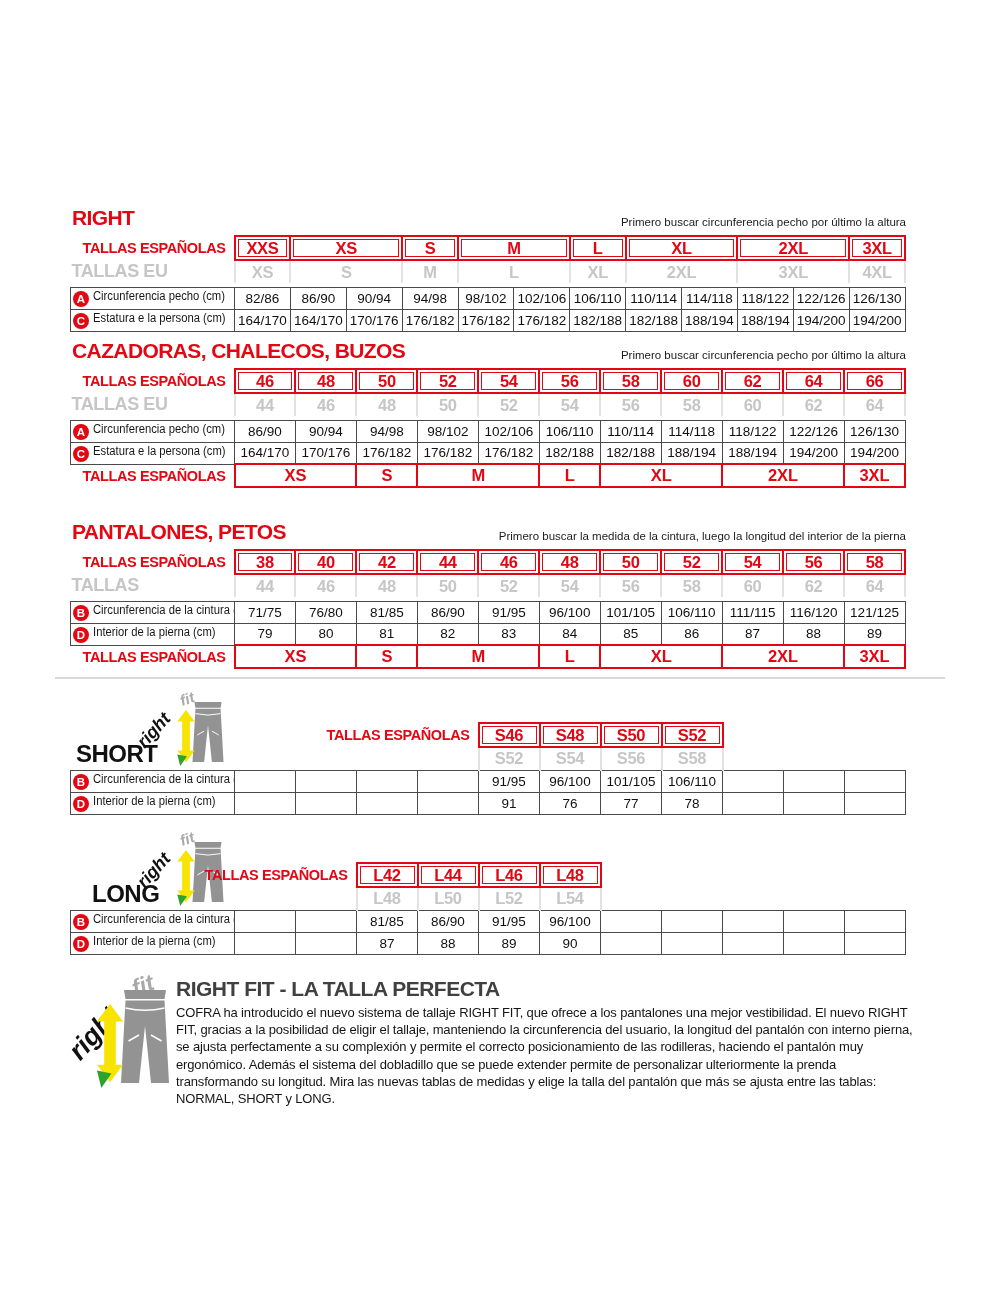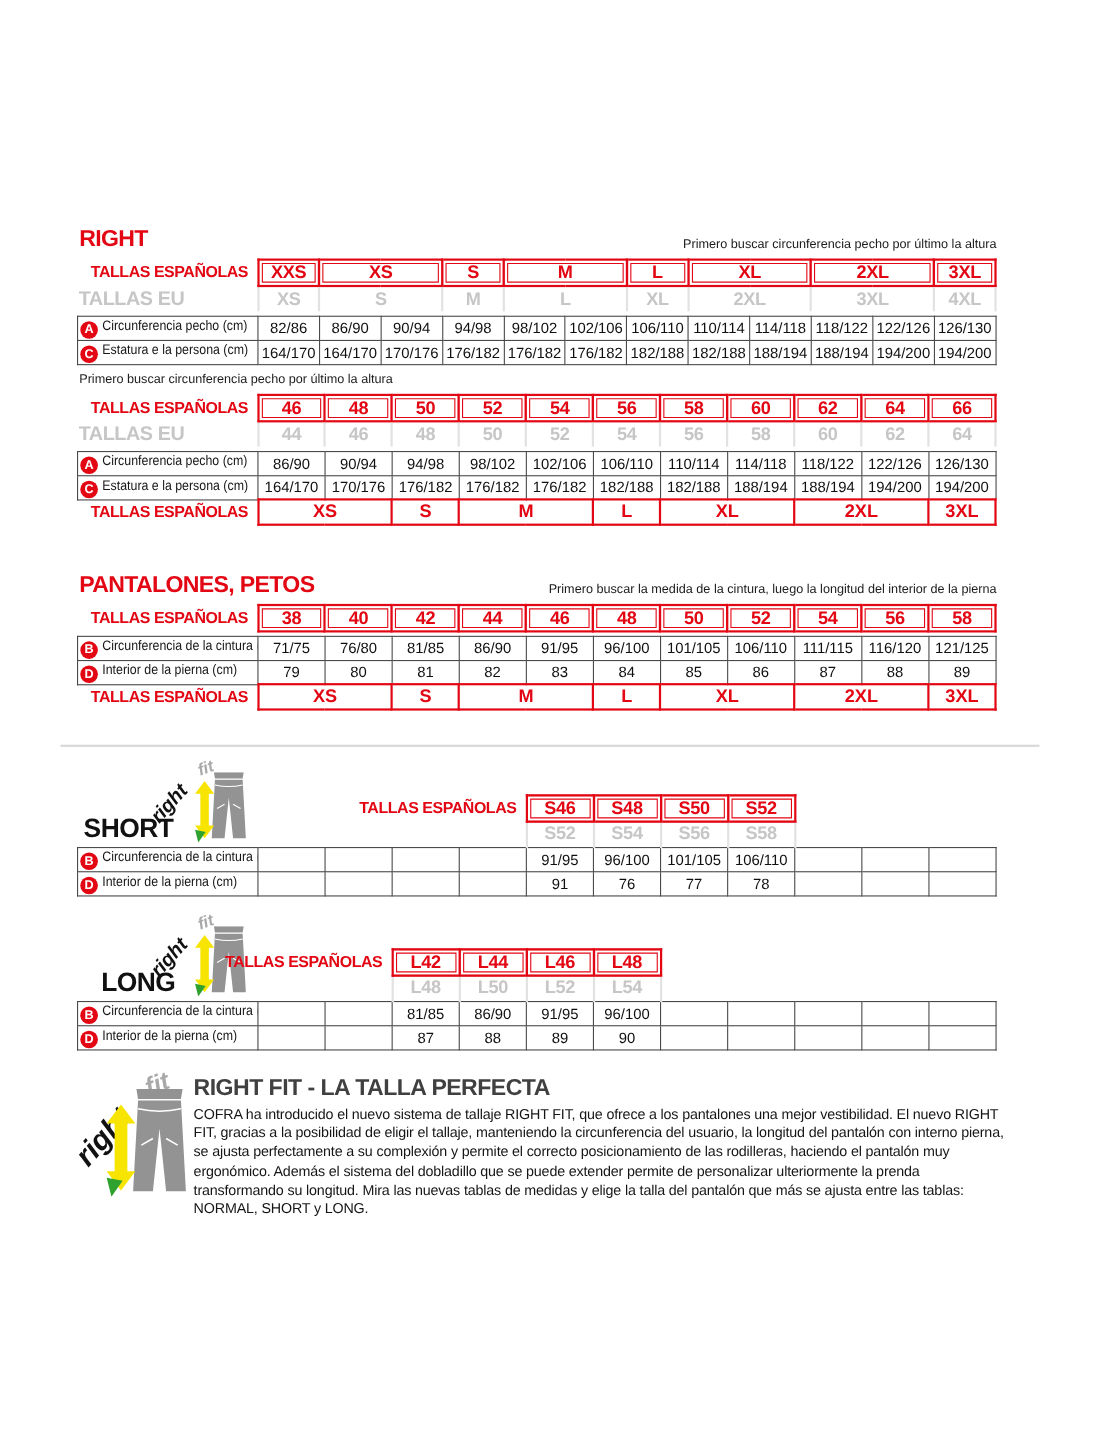--- a/index.html
+++ b/index.html
@@ -138,20 +138,21 @@
       <td class="data-c">188/194</td>
       <td class="data-c">194/200</td>
       <td class="data-c">194/200</td>
     </tr>
   </tbody>
     </table>
 </div>
 
 <div class="section" style="top:339px;">
   <div class="sec-head">
+    <span class="sec-title">CAZADORAS, CHALECOS, BUZOS</span>
     <span class="sec-note">Primero buscar circunferencia pecho por último la altura</span>
   </div>
   <table class="tbl">
     <colgroup>
         <col class="lbl">
         <col span="11">
       </colgroup>
     <tbody>
         <tr>
       <td class="es-lab">TALLAS ESPAÑOLAS</td>
@@ -244,20 +245,34 @@
       <td class="red-c">42</td>
       <td class="red-c">44</td>
       <td class="red-c">46</td>
       <td class="red-c">48</td>
       <td class="red-c">50</td>
       <td class="red-c">52</td>
       <td class="red-c">54</td>
       <td class="red-c">56</td>
       <td class="red-c">58</td>
     </tr>
+    <tr>
+      <td class="eu-lab">TALLAS</td>
+      <td class="eu-c">44</td>
+      <td class="eu-c">46</td>
+      <td class="eu-c">48</td>
+      <td class="eu-c">50</td>
+      <td class="eu-c">52</td>
+      <td class="eu-c">54</td>
+      <td class="eu-c">56</td>
+      <td class="eu-c">58</td>
+      <td class="eu-c">60</td>
+      <td class="eu-c">62</td>
+      <td class="eu-c">64</td>
+    </tr>
     <tr class="sp">
           <td colspan="12"></td>
         </tr>
     <tr>
       <td class="data-lab"><span class="badge">B</span><span class="cond">Circunferencia de la cintura (cm)</span></td>
       <td class="data-c">71/75</td>
       <td class="data-c">76/80</td>
       <td class="data-c">81/85</td>
       <td class="data-c">86/90</td>
       <td class="data-c">91/95</td>

